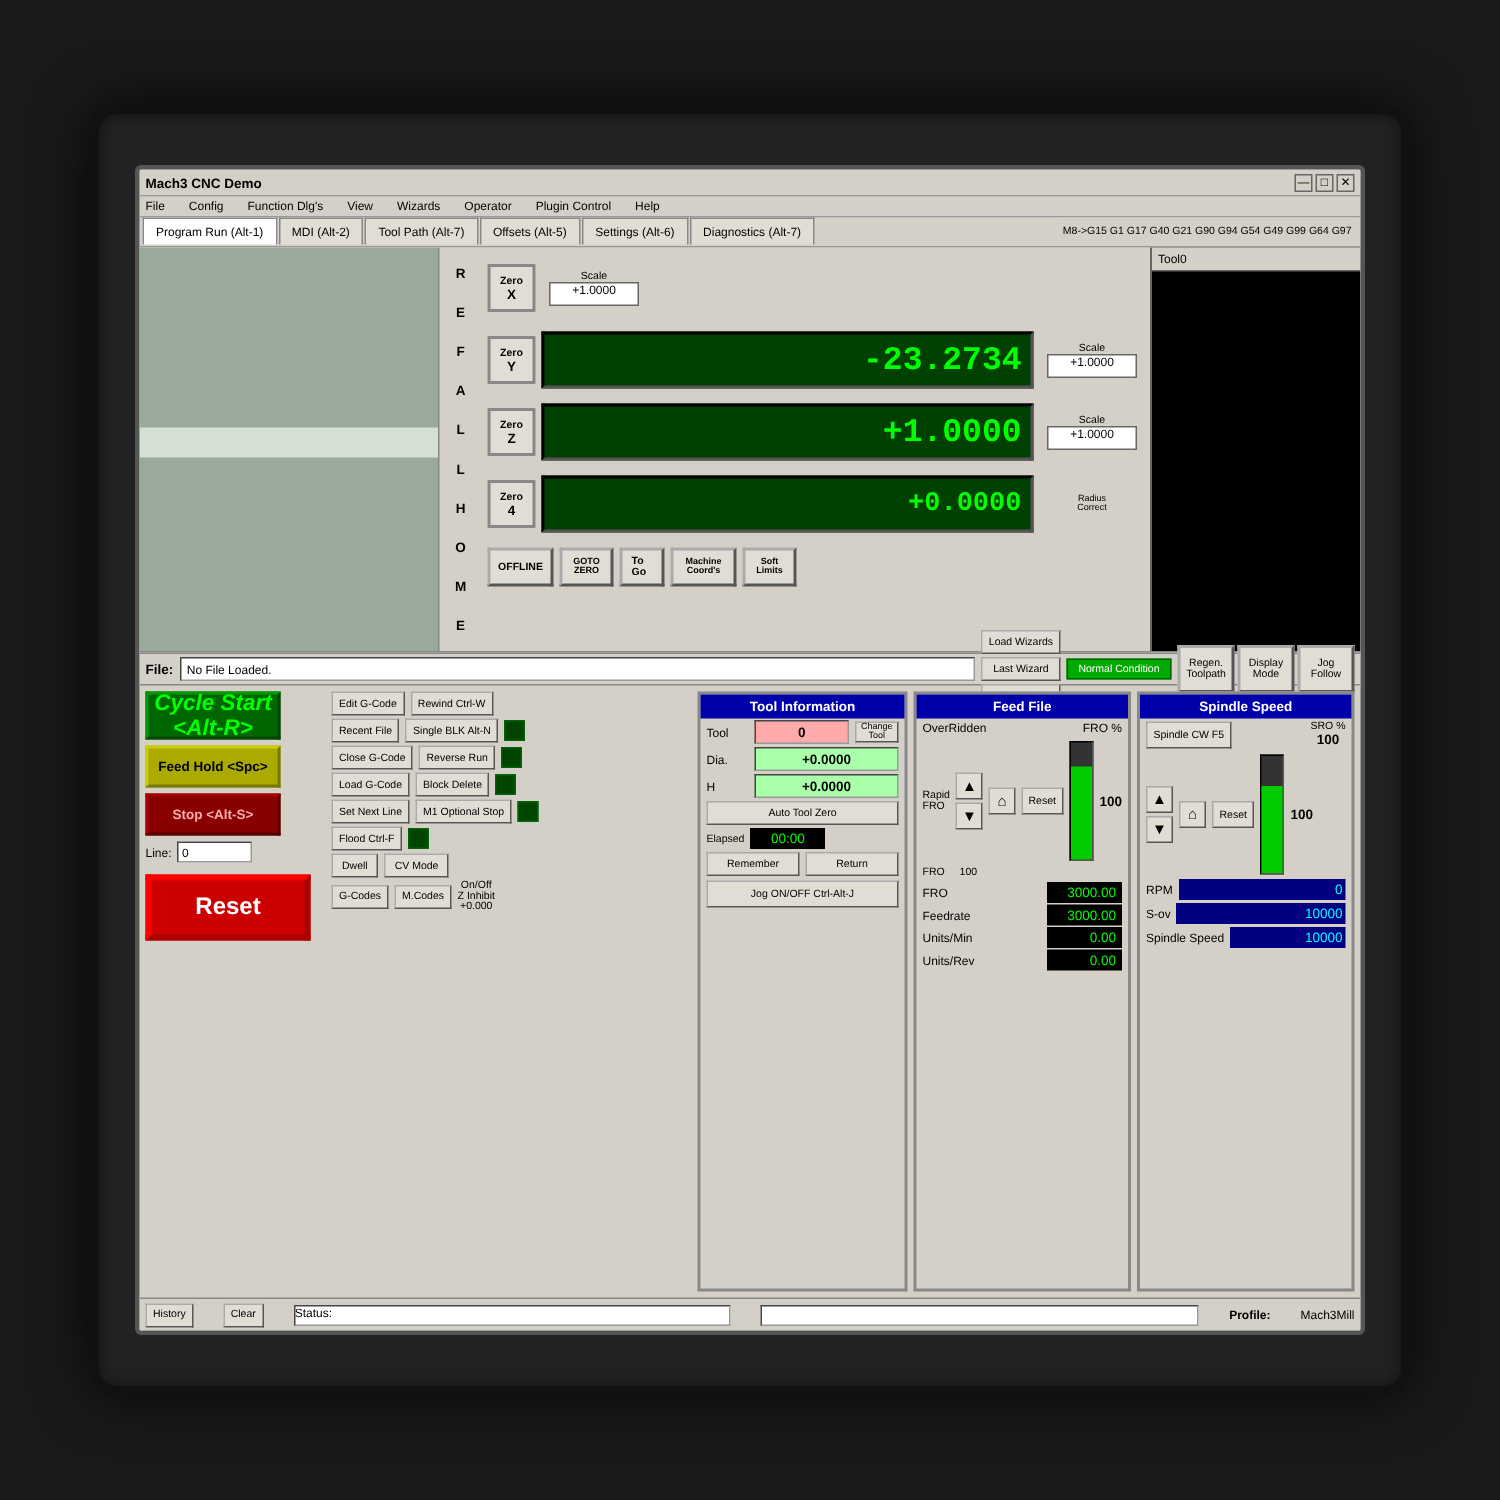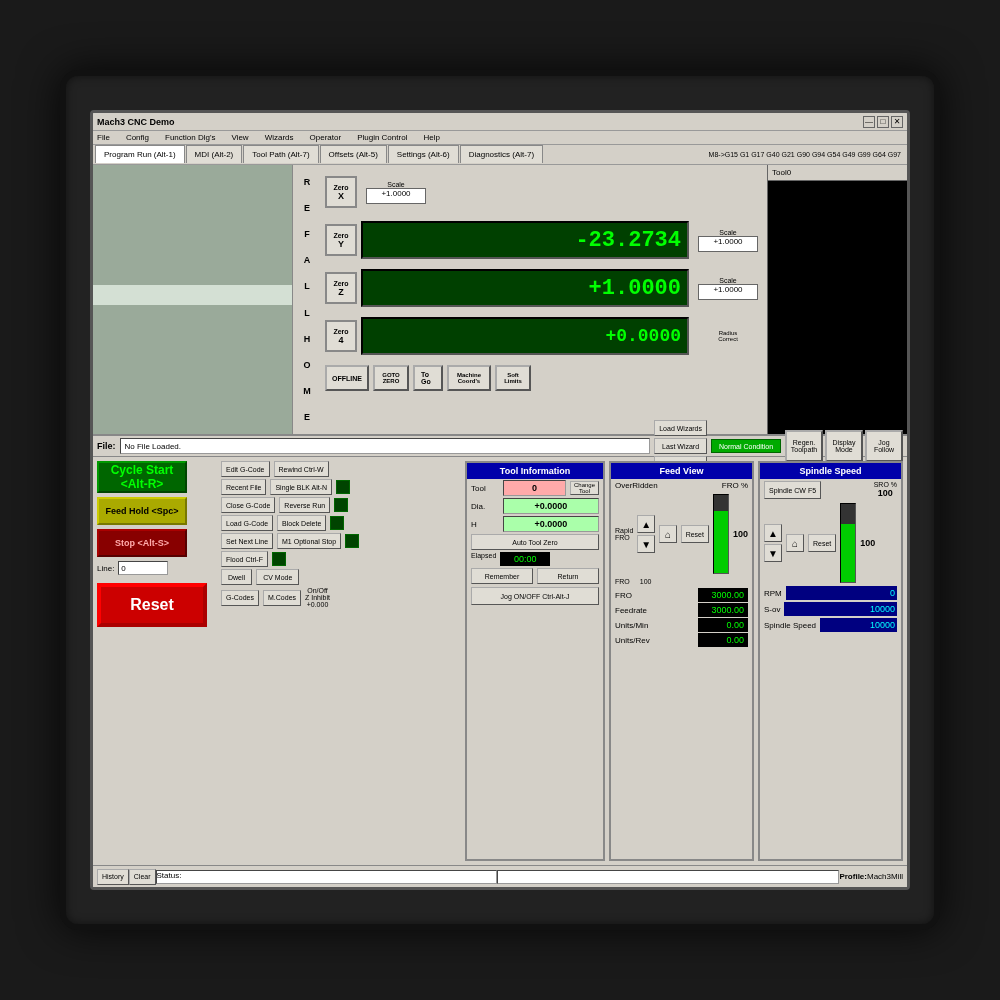--- a/index.html
+++ b/index.html
@@ -308,25 +308,26 @@
       display: flex;
       flex-direction: column;
       gap: 4px;
     }
     .cycle-start-btn {
       width: 90px;
       height: 32px;
       background: #006600;
       border: 2px outset #009900;
       color: #00ff00;
-      font-size: 12px;
+      font-size: 15px;
       font-weight: bold;
       cursor: pointer;
       display: flex; align-items: center; justify-content: center;
       text-align: center;
+      font-style: italic;
     }
     .feed-hold-btn {
       width: 90px;
       height: 28px;
       background: #aaaa00;
       border: 2px outset #cccc00;
       color: #000;
       font-size: 9px;
       font-weight: bold;
       cursor: pointer;
@@ -455,21 +456,21 @@
       height: 14px;
       padding: 0 3px;
       background: #e0ddd5;
       border: 1px outset #aaa;
       font-size: 6px;
       cursor: pointer;
     }
     .tool-elapsed {
       font-size: 7px;
       padding: 1px 4px;
-      display: flex; gap: 4px;
+      display: flex; align-items: center; gap: 4px;
     }
     .elapsed-val {
       width: 50px;
       height: 14px;
       background: #000;
       color: #0f0;
       font-size: 9px;
       display: flex; align-items: center; justify-content: center;
     }
     .remember-btn, .return-btn {
@@ -592,21 +593,21 @@
       padding-right: 2px;
     }
     
     .status-bar {
       height: 22px;
       background: #d4d0c8;
       border-top: 1px solid #888;
       display: flex;
       align-items: center;
       padding: 0 4px;
-      gap: 0;
+      gap: 20px;
       font-size: 8px;
     }
     .history-btn, .clear-btn {
       height: 16px;
       padding: 0 4px;
       background: #e0ddd5;
       border: 1px outset #aaa;
       font-size: 7px;
       cursor: pointer;
     }
@@ -868,21 +869,21 @@
             <div class="tool-info-row">
               <button class="remember-btn">Remember</button>
               <button class="return-btn">Return</button>
             </div>
             <div style="padding:2px 4px;">
               <button class="jog-btn">Jog ON/OFF Ctrl-Alt-J</button>
             </div>
           </div>
 
           <div class="feed-rate-panel">
-            <div class="panel-title">Feed View</div>
+            <div class="panel-title">Feed File</div>
             <div style="display:flex;padding:2px 4px;justify-content:space-between;font-size:8px;">
               <span>OverRidden</span>
               <span>FRO %</span>
             </div>
             <div style="display:flex;padding:2px 4px;gap:4px;align-items:center;">
               <span style="font-size:7px;">Rapid<br>FRO</span>
               <div style="display:flex;flex-direction:column;gap:2px;">
                 <div class="arrow-btn">▲</div>
                 <div class="arrow-btn">▼</div>
               </div>

